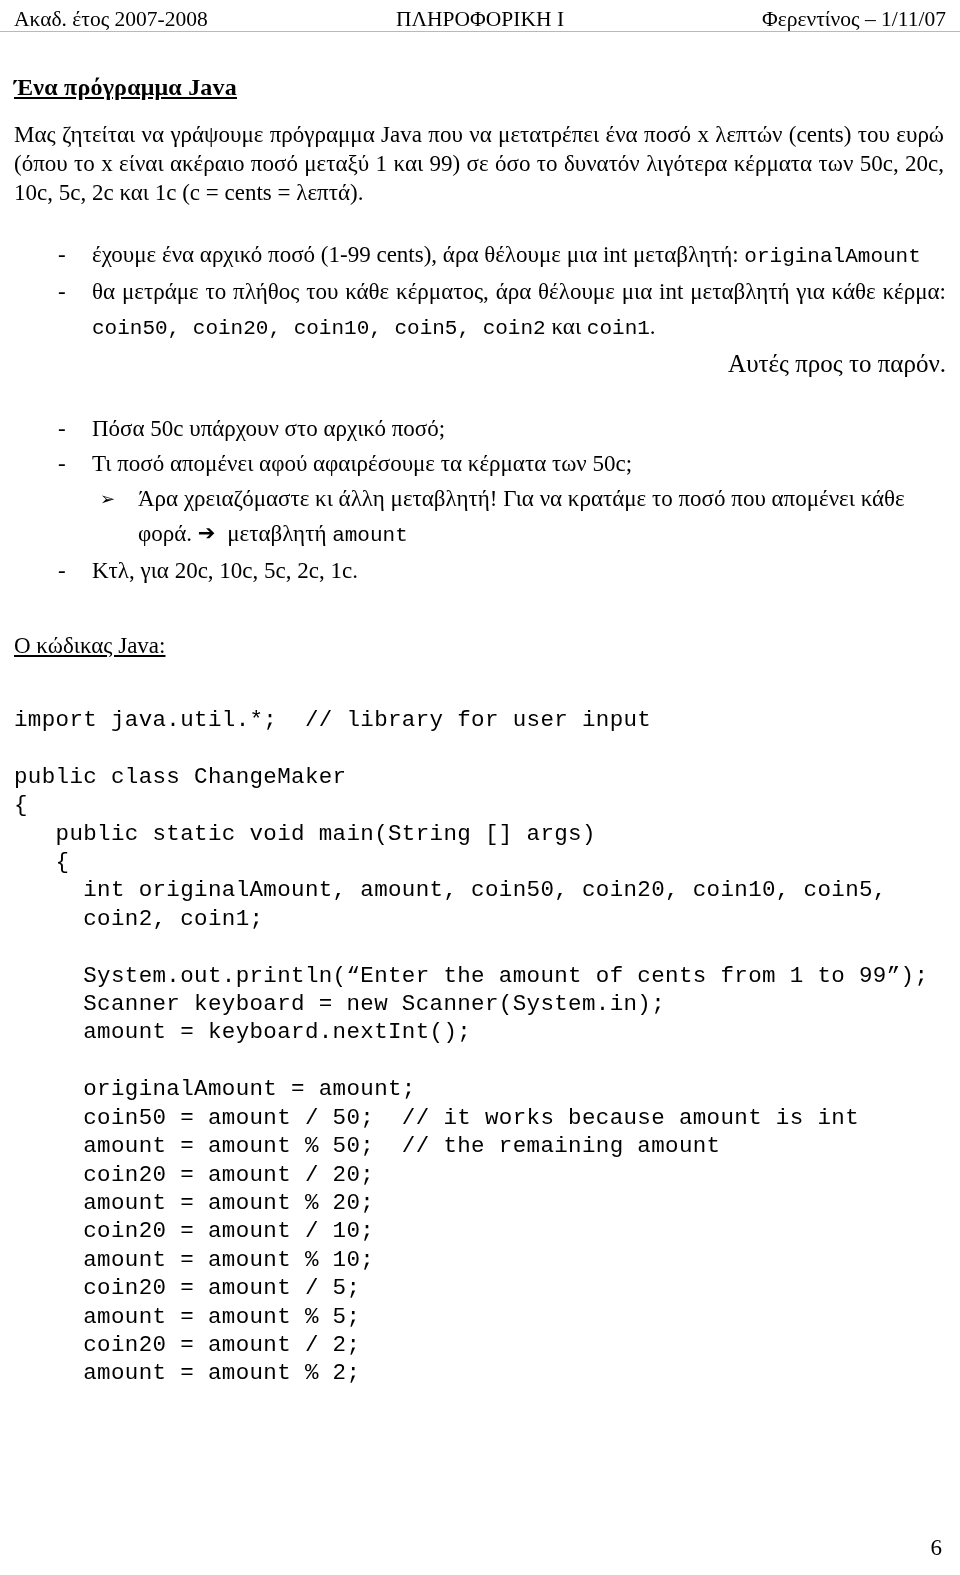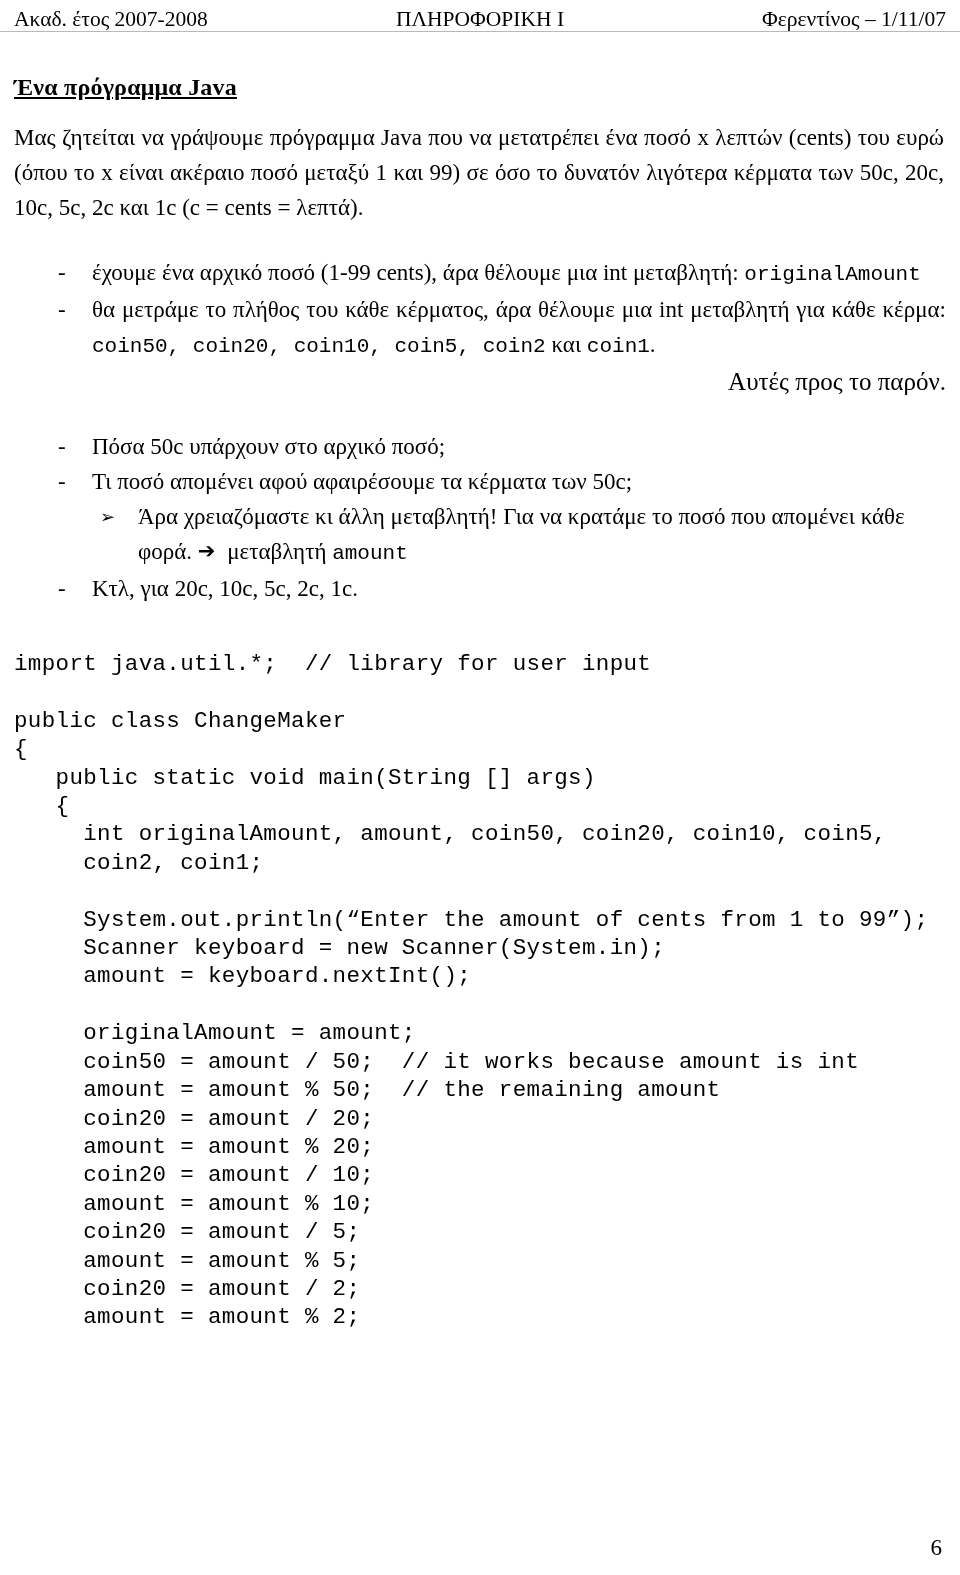--- a/index.html
+++ b/index.html
@@ -55,21 +55,21 @@
     font-size: 24px;
     font-weight: bold;
     text-decoration: underline;
     line-height: 30px;
     letter-spacing: 0.2px;
   }
 
   p.intro {
     margin: 18px 0 0 0;
     font-size: 23px;
-    line-height: 35px;
+    line-height: 29px;
     text-align: justify;
     width: 930px;
   }
 
   .block { margin-top: 30px; }
 
   .arrow-line {
     font-size: 23px;
     line-height: 35px;
     white-space: nowrap;
@@ -216,20 +216,21 @@
       </ul>
 
       <ul class="dash-list">
         <li class="nojust">
           <span class="dash">-</span>
           <span>Κτλ, για 20c, 10c, 5c, 2c, 1c.</span>
         </li>
       </ul>
     </div>
 
+    <h2 class="code-title">Ο κώδικας Java:</h2>
 
     <pre class="code">import java.util.*;  // library for user input
 
 public class ChangeMaker
 {
    public static void main(String [] args)
    {
      int originalAmount, amount, coin50, coin20, coin10, coin5,
      coin2, coin1;
 

